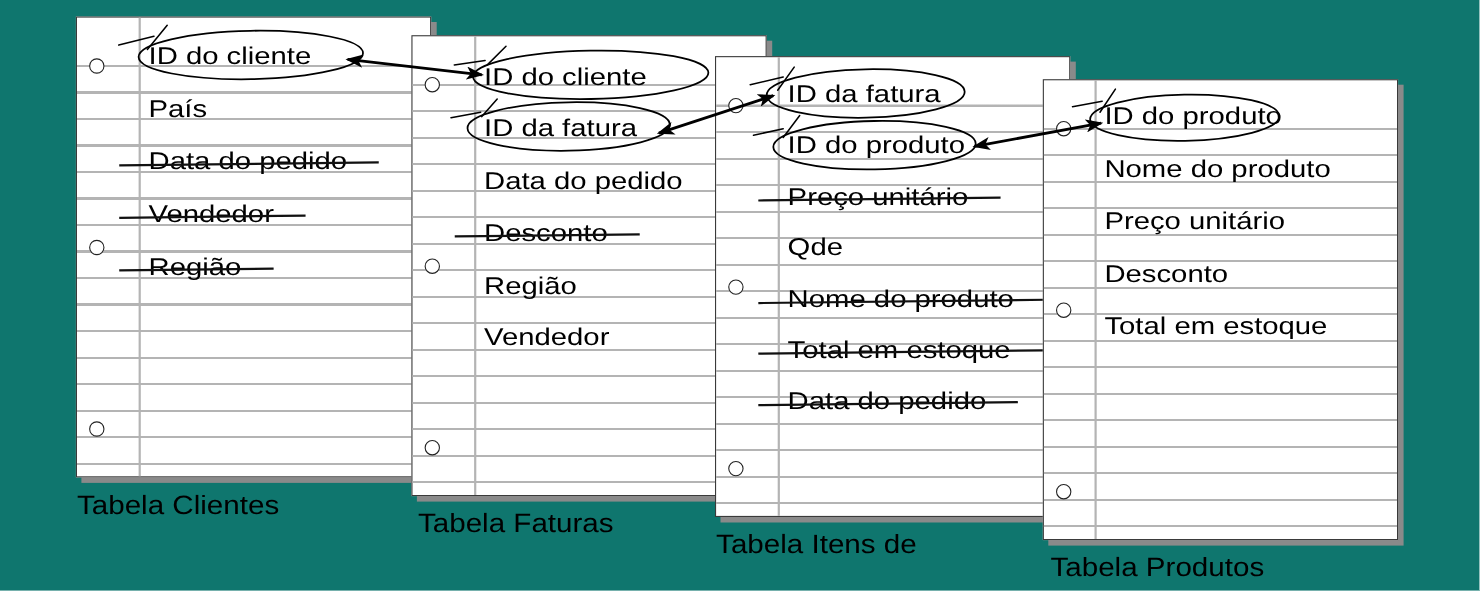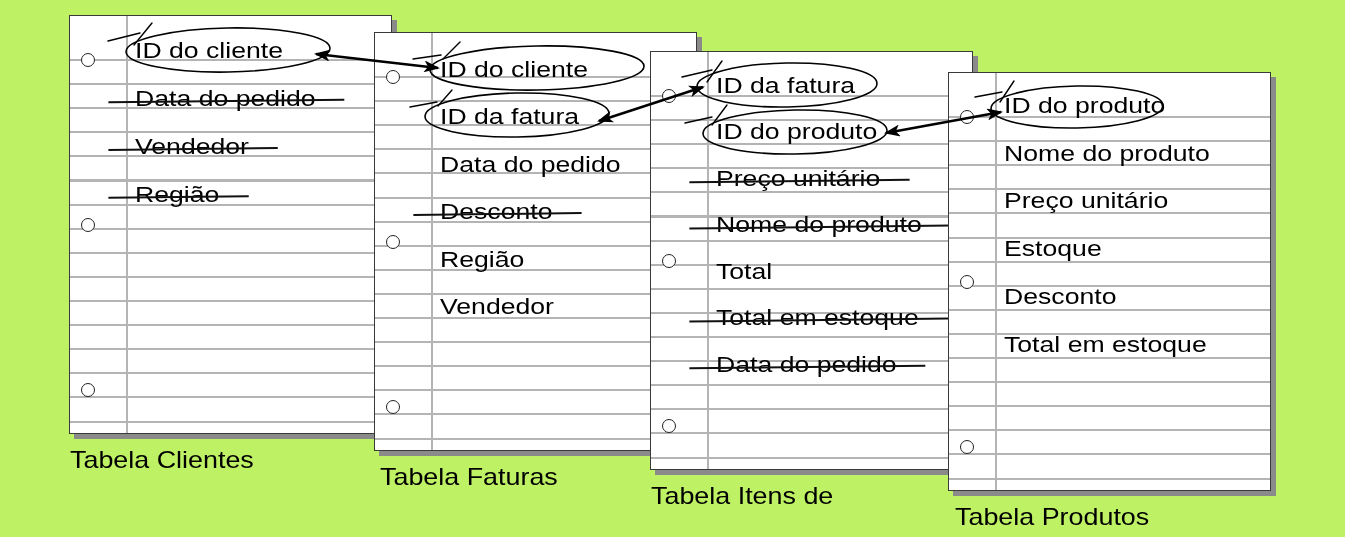--- a/index.html
+++ b/index.html
@@ -1,21 +1,21 @@
 <!DOCTYPE html>
 <html><head>
   <meta charset="utf-8">
   <style>
     html, body { margin: 0; padding: 0; background: #ffffff; }
     #canvas {
       position: relative;
       width: 1345px;
       height: 537px;
       overflow: hidden;
-      background: #bef264;
+      background: #0f766e;
       font-family: "Liberation Sans", sans-serif;
     }
     .page {
       position: absolute;
       width: 323px;
       height: 419px;
       background: #ffffff;
       border: 1.5px solid #3a3a3a;
       box-shadow: 5px 5px 0 #8a8a8a;
       box-sizing: border-box;
@@ -113,20 +113,23 @@
     <div class="ruled"></div>
     <div class="margin-line"></div>
     <span class="hole h1"></span>
     <span class="hole h2"></span>
     <span class="hole h3"></span>
     <div class="fields">
       <div class="field">
           <span class="label">ID do cliente</span>
         </div>
       <div class="field">
+          <span class="label">País</span>
+        </div>
+      <div class="field">
           <span class="label struck">Data do pedido</span>
         </div>
       <div class="field">
           <span class="label struck">Vendedor</span>
         </div>
       <div class="field">
           <span class="label struck">Região</span>
         </div>
     </div>
     <div class="caption">Tabela Clientes</div>
@@ -171,26 +174,26 @@
       <div class="field">
           <span class="label">ID da fatura</span>
         </div>
       <div class="field">
           <span class="label">ID do produto</span>
         </div>
       <div class="field">
           <span class="label struck">Preço unitário</span>
         </div>
       <div class="field">
+          <span class="label">Qde</span>
+        </div>
+      <div class="field">
           <span class="label struck">Nome do produto</span>
         </div>
       <div class="field">
-          <span class="label">Total</span>
-        </div>
-      <div class="field">
           <span class="label struck">Total em estoque</span>
         </div>
       <div class="field">
           <span class="label struck">Data do pedido</span>
         </div>
     </div>
     <div class="caption">Tabela Itens de</div>
   </div>
 
   <div class="page p4">
@@ -201,23 +204,20 @@
     <span class="hole h3"></span>
     <div class="fields">
       <div class="field">
           <span class="label">ID do produto</span>
         </div>
       <div class="field">
           <span class="label">Nome do produto</span>
         </div>
       <div class="field">
           <span class="label">Preço unitário</span>
-        </div>
-      <div class="field">
-          <span class="label">Estoque</span>
         </div>
       <div class="field">
           <span class="label">Desconto</span>
         </div>
       <div class="field">
           <span class="label">Total em estoque</span>
         </div>
     </div>
     <div class="caption">Tabela Produtos</div>
   </div>

